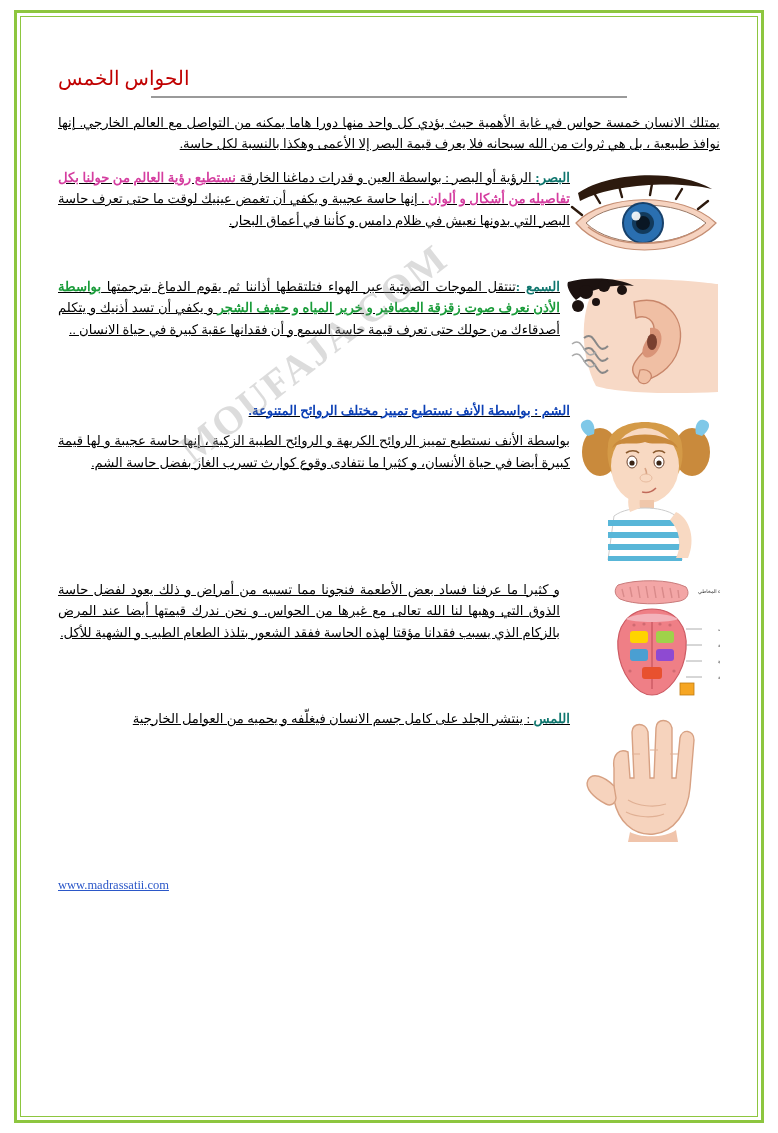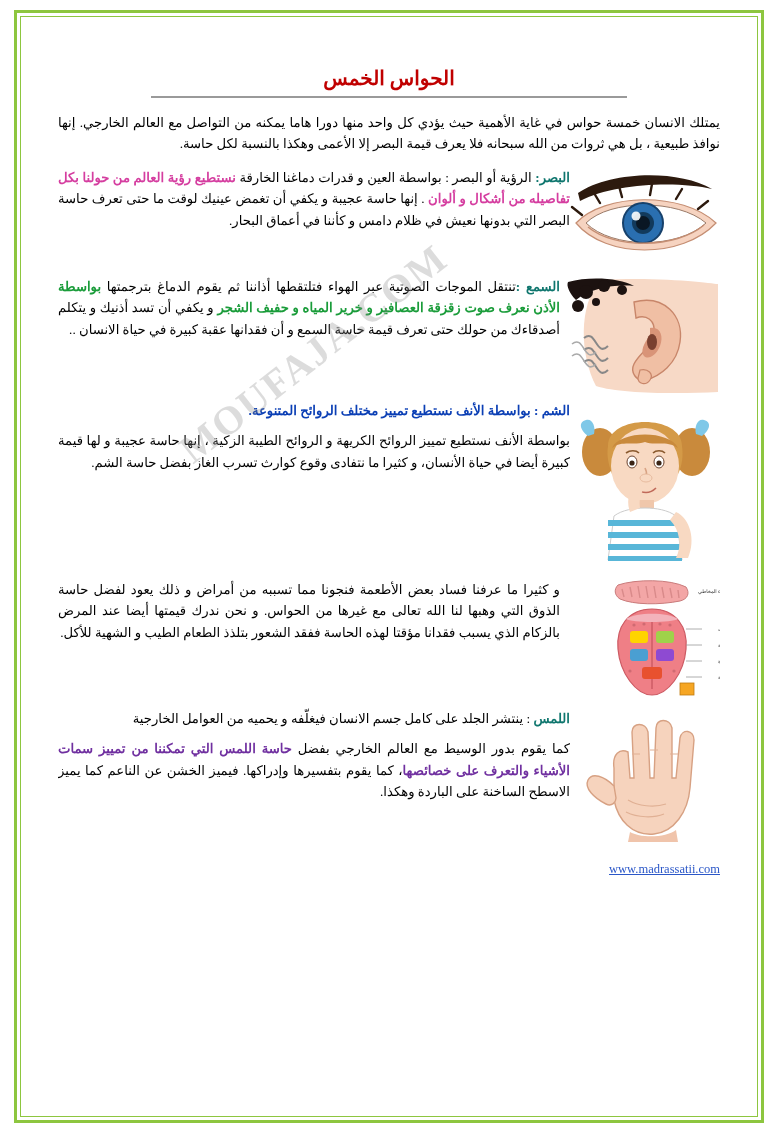--- a/index.html
+++ b/index.html
@@ -40,39 +40,40 @@
   .content {
     position: absolute;
     left: 30px;
     top: 28px;
     right: 30px;
     bottom: 28px;
     box-sizing: border-box;
     padding: 30px 28px 10px 28px;
   }
   .title {
-    text-align: center;
+    text-align: left;
     color: #c00000;
-    font-weight: bold;
+    font-weight: normal;
     font-size: 20px;
     margin: 8px 0 6px 0;
     letter-spacing: 0;
   }
   .title-rule {
     width: 72%;
     height: 2px;
     background: #9a9a9a;
     margin: 6px auto 14px auto;
   }
   p {
     margin: 0 0 9px 0;
     font-size: 13.2px;
     line-height: 1.62;
     text-align: justify;
     color: #000000;
+    text-decoration: underline;
   }
   .lead {
     text-align: justify;
     margin-bottom: 12px;
   }
   .sec {
     position: relative;
     min-height: 10px;
   }
   .sec-body {
@@ -102,22 +103,22 @@
     color: #7030a0;
     font-weight: bold;
   }
   
   .illus {
     float: right;
     margin: 0 0 4px 0;
     position: relative;
   }
   .site-link {
-    text-align: right;
-    margin-top: 12px;
+    text-align: left;
+    margin-top: 28px;
   }
   .site-link a {
     color: #2b57c8;
     font-size: 12.5px;
     text-decoration: underline;
     font-family: "Liberation Serif", serif;
   }
   
   .watermark {
     position: absolute;
@@ -327,23 +328,20 @@
 
           <path d="M62,46 L70,46 M80,42 L88,42 M100,46 L108,46" stroke="#e0b094" stroke-width="1.2"></path>
 
           <path d="M60,124 C70,130 96,130 106,122 L108,134 L58,134 Z" fill="#f0c4ab"></path>
         </svg>
       </div>
       <div class="sec-body">
         <p>
           <span class="lbl">اللمس</span><span> : ينتشر الجلد على كامل جسم الانسان فيغلّفه و يحميه من العوامل الخارجية</span>
         </p>
-        <p>
-          <span>كما يقوم بدور الوسيط مع العالم الخارجي بفضل </span><span class="hl-purple">حاسة اللمس التي تمكننا من تمييز سمات الأشياء والتعرف على خصائصها</span><span>، كما يقوم بتفسيرها وإدراكها. فيميز الخشن عن الناعم كما يميز الاسطح الساخنة على الباردة وهكذا.</span>
-        </p>
       </div>
     </div>
 
     <div class="site-link">
       <a href="#">www.madrassatii.com</a>
     </div>
 
   </div>
 </div>
 

